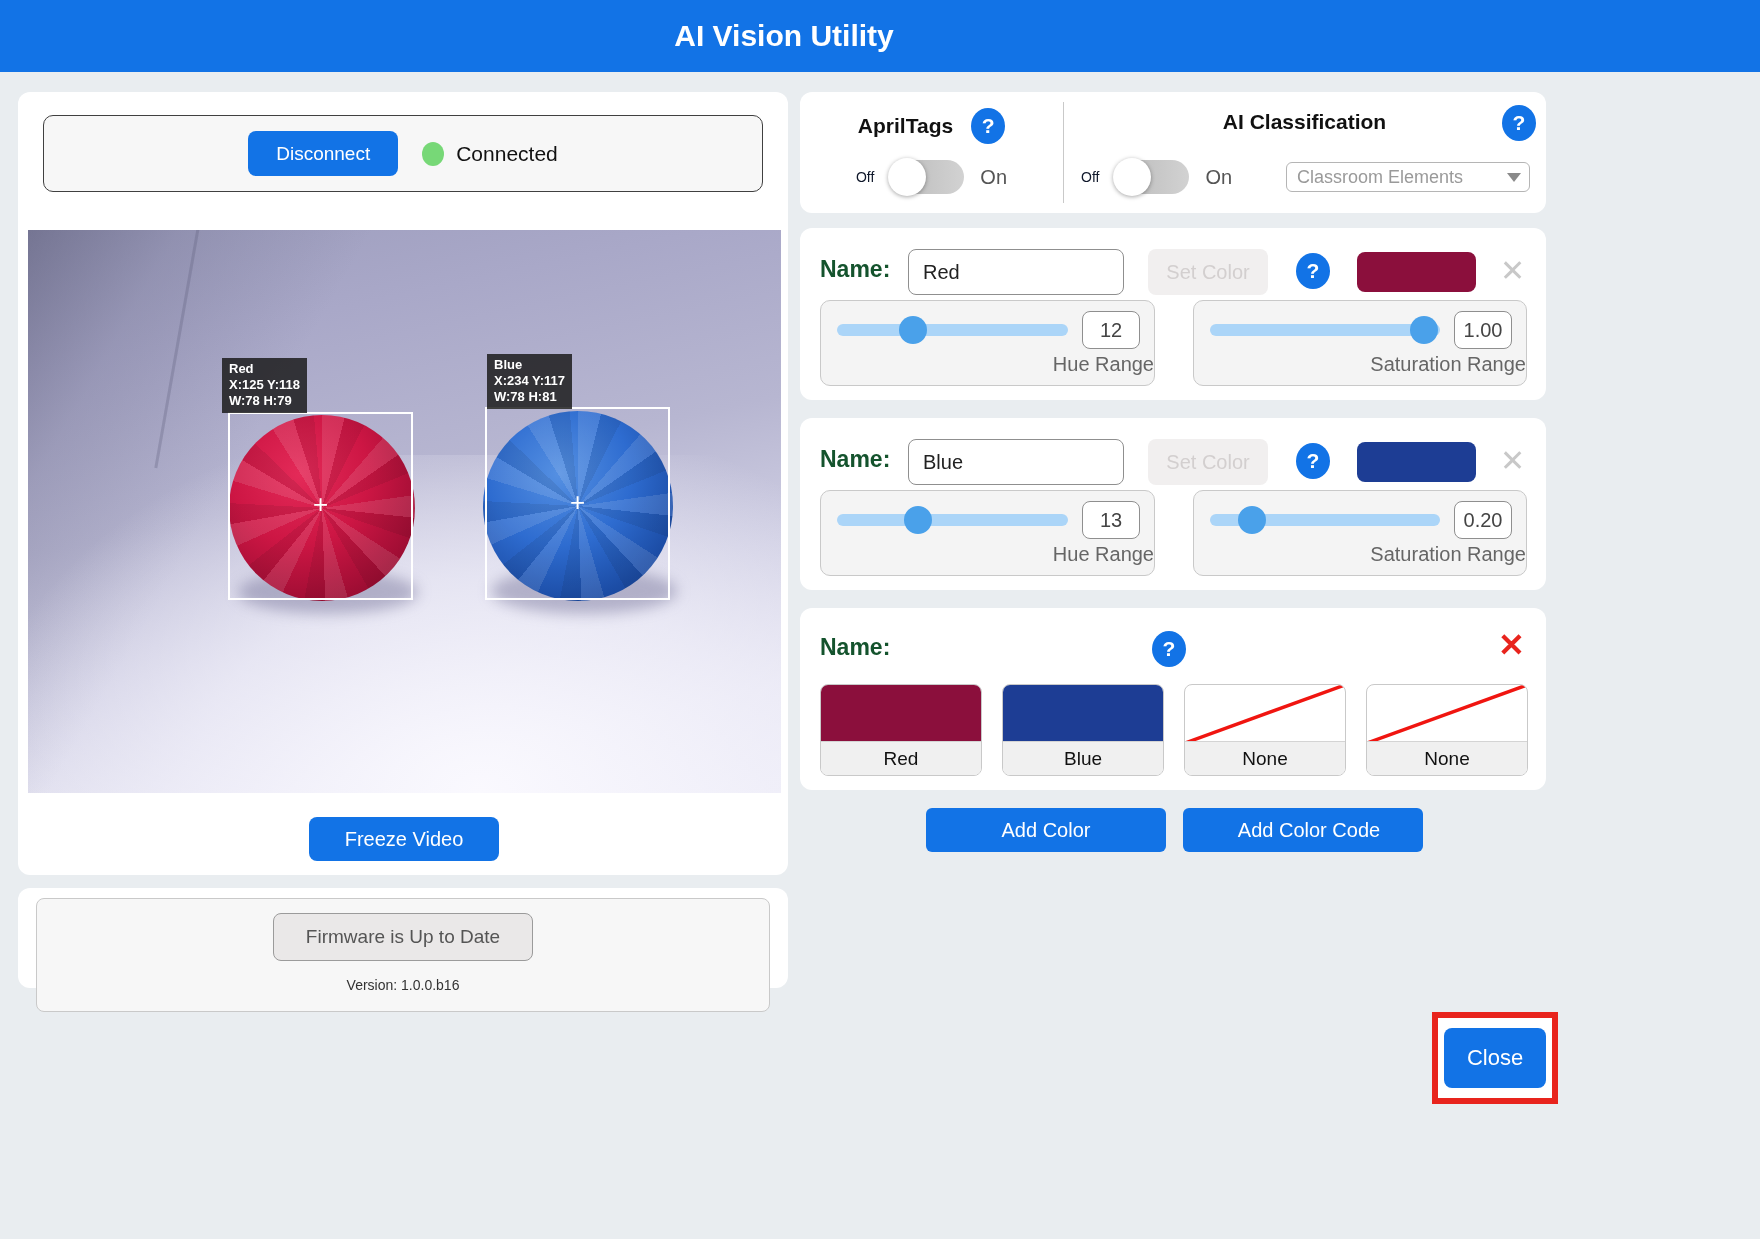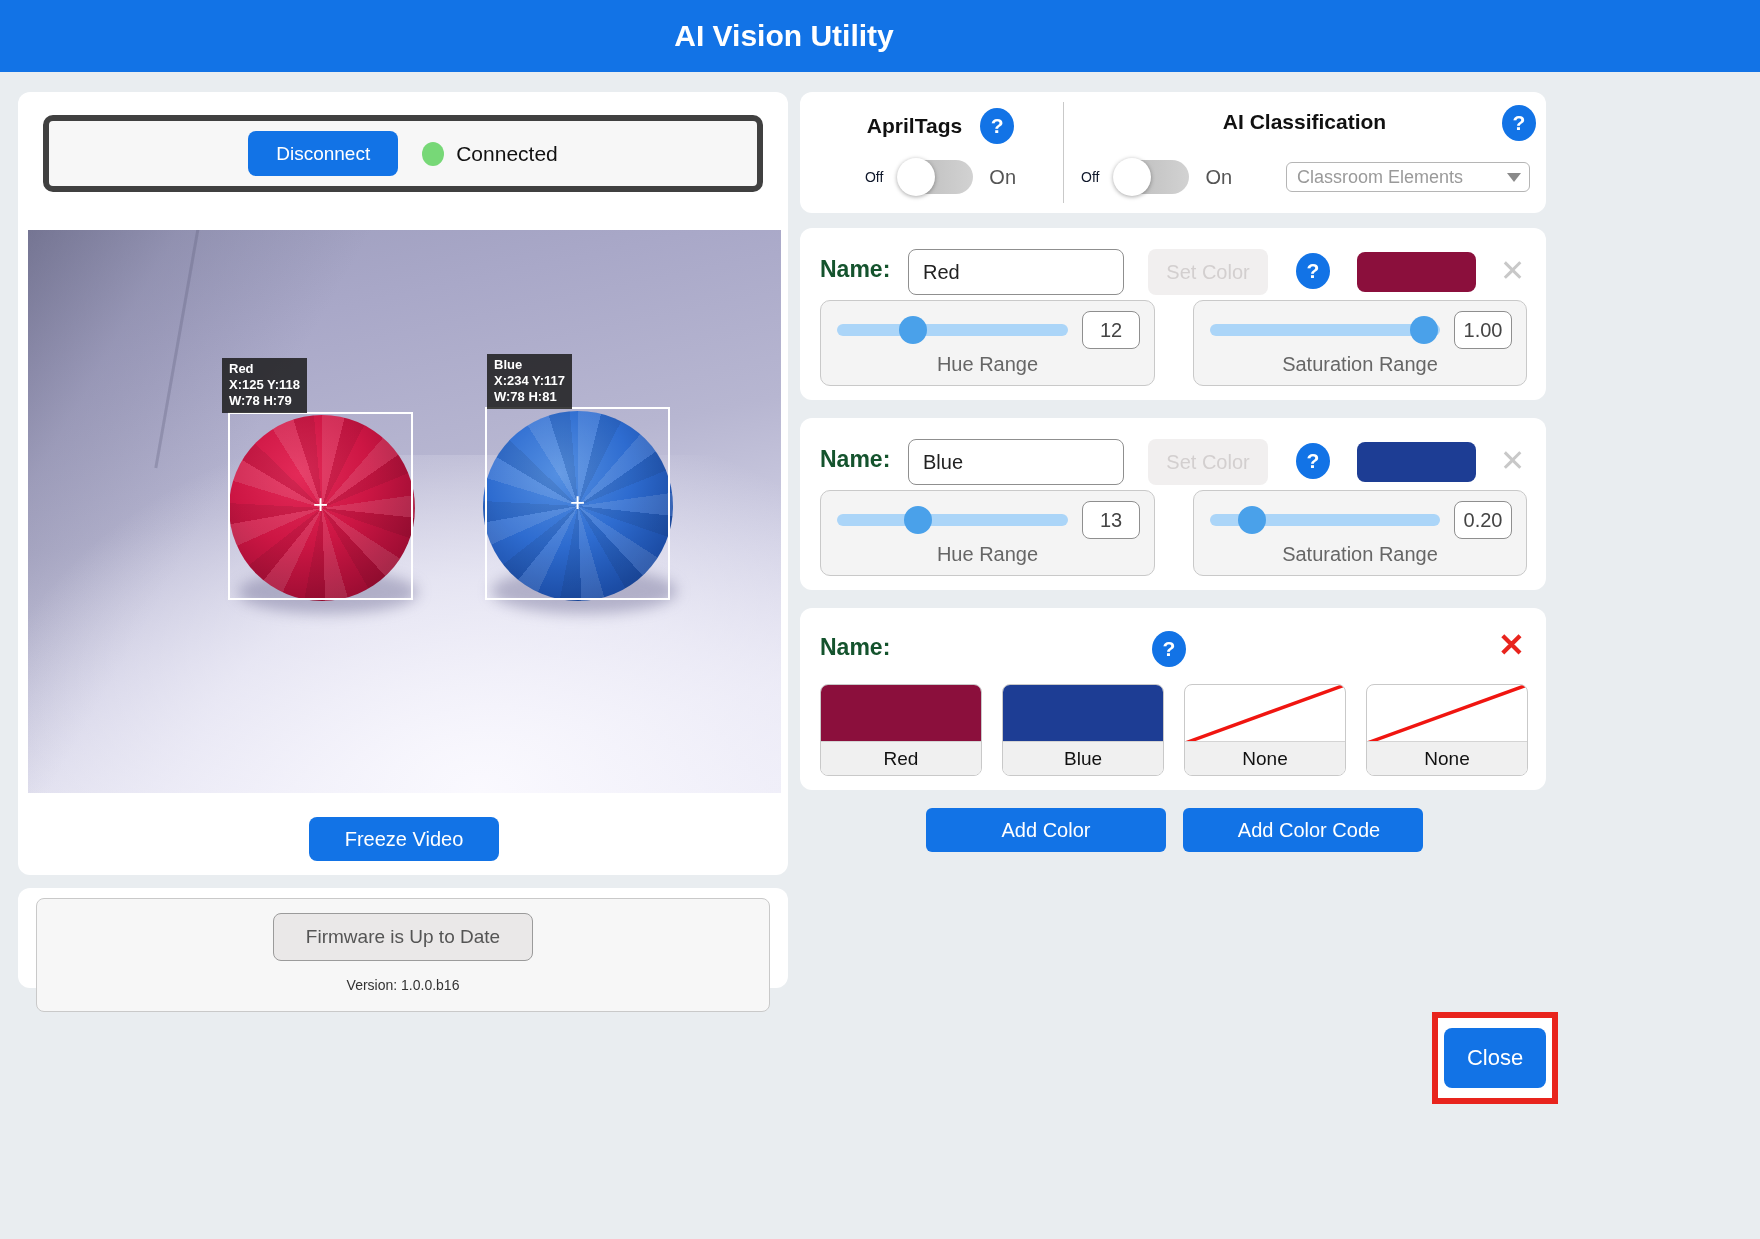--- a/index.html
+++ b/index.html
@@ -9,21 +9,21 @@
   
   .header { position:absolute; left:0; top:0; width:1760px; height:72px; background:#1273e6;
             display:flex; align-items:center; }
   .header-title { position:absolute; left:0; width:1568px; text-align:center;
                   color:#fff; font-size:30px; font-weight:700; }
 
   .card { position:absolute; background:#fff; border-radius:12px; }
 
   
   .conn-bar { position:absolute; left:25px; top:23px; width:720px; height:77px;
-              background:#f7f7f7; border:6px solid #404040; border-radius:10px;
+              background:#f7f7f7; border:1px solid #404040; border-radius:10px;
               display:flex; align-items:center; justify-content:center; gap:24px; }
   .btn-blue { background:#1273e6; color:#fff; border:none; border-radius:8px;
               font-size:19px; cursor:pointer; }
   .disconnect-btn { width:150px; height:45px; }
   .conn-status { display:flex; align-items:center; gap:12px; }
   .green-dot { width:22px; height:24px; border-radius:50%; background:#77d877; }
   .conn-text { font-size:21px; color:#111; }
 
   
   .video { position:absolute; left:10px; top:138px; width:753px; height:563px; overflow:hidden;
@@ -65,21 +65,21 @@
   .sec-title { font-size:21px; font-weight:700; color:#111; }
   .q-icon { width:34px; height:36px; border-radius:50%; background:#1273e6; color:#fff;
             font-size:21px; font-weight:700; display:inline-flex; align-items:center; justify-content:center; cursor:pointer; }
   .toggle { position:relative; width:74px; height:34px; border-radius:17px;
             background:linear-gradient(to right,#b9b9b9,#d2d2d2); cursor:pointer; }
   .toggle-knob { position:absolute; left:-2px; top:-2px; width:38px; height:38px; border-radius:50%;
                  background:#fff; box-shadow:0 1px 4px rgba(0,0,0,.35); }
   .t-off { color:#0f172a; font-size:14px; }
   .t-on  { color:#555; font-size:20px; }
   .divider-v { position:absolute; left:263px; top:10px; width:1px; height:101px; background:#c9c9c9; }
-  .april-half { position:absolute; left:9px; top:0; width:263px; height:121px; }
+  .april-half { position:absolute; left:0; top:0; width:263px; height:121px; }
   .april-title-row { position:absolute; left:0; top:16px; width:100%; display:flex; justify-content:center; align-items:center; gap:18px; }
   .april-toggle-row { position:absolute; left:0; top:68px; width:100%; display:flex; justify-content:center; align-items:center; gap:16px; }
   .ai-half { position:absolute; left:263px; top:0; width:483px; height:121px; }
   .ai-title { position:absolute; left:0; top:18px; width:100%; text-align:center; }
   .ai-q { position:absolute; right:10px; top:13px; }
   .ai-toggle-row { position:absolute; left:18px; top:68px; display:flex; align-items:center; gap:16px; }
   .dropdown { position:absolute; left:223px; top:70px; width:244px; height:30px; border:1px solid #b5b5b5; border-radius:6px;
               background:#fff; display:flex; align-items:center; justify-content:space-between; padding:0 8px 0 10px; cursor:default; }
   .dropdown-text { font-size:18px; color:#9a9a9a; white-space:nowrap; }
   .chev { width:0; height:0; border-left:7px solid transparent; border-right:7px solid transparent; border-top:9px solid #8a8a8a; }
@@ -95,21 +95,21 @@
   .x-gray { position:absolute; left:700px; top:24px; font-size:30px; color:#c8c8c8; cursor:pointer; line-height:38px; }
   .slider-panel { position:absolute; top:72px; height:86px; background:#f4f4f4; border:1px solid #c9c9c9; border-radius:10px; }
   .sp-hue { left:20px; width:335px; }
   .sp-sat { left:393px; width:334px; }
   .sp-row { position:absolute; left:16px; right:14px; top:8px; height:42px; display:flex; align-items:center; gap:14px; }
   .track-wrap { position:relative; flex:1; height:42px; }
   .track { position:absolute; left:0; right:0; top:15px; height:12px; border-radius:6px; background:#abd5f8; }
   .thumb { position:absolute; top:7px; width:28px; height:28px; border-radius:50%; background:#4aa1ea; cursor:pointer; }
   .val-box { width:58px; height:38px; border:1px solid #8f8f8f; border-radius:8px; background:#fff;
              display:flex; align-items:center; justify-content:center; font-size:20px; color:#444; }
-  .sp-label { position:absolute; left:0; top:52px; width:100%; text-align:center; font-size:20px; color:#666; }
+  .sp-label { position:absolute; left:0; top:52px; width:100%; text-align:right; font-size:20px; color:#666; }
 
   
   .x-red { position:absolute; left:698px; top:18px; font-size:32px; font-weight:900; color:#e8241d; cursor:pointer; line-height:38px; }
   .code-slot { position:absolute; top:76px; width:162px; height:92px; border:1px solid #c9c9c9; border-radius:8px;
                overflow:hidden; background:#fff; cursor:pointer; }
   .slot-color { position:absolute; left:0; top:0; width:100%; height:58px; }
   .slot-none-svg { position:absolute; left:0; top:0; width:100%; height:58px; }
   .slot-label { position:absolute; left:0; bottom:0; width:100%; height:34px; background:#f0f0f0; border-top:1px solid #d4d4d4;
                 display:flex; align-items:center; justify-content:center; font-size:19px; color:#111; }
 

